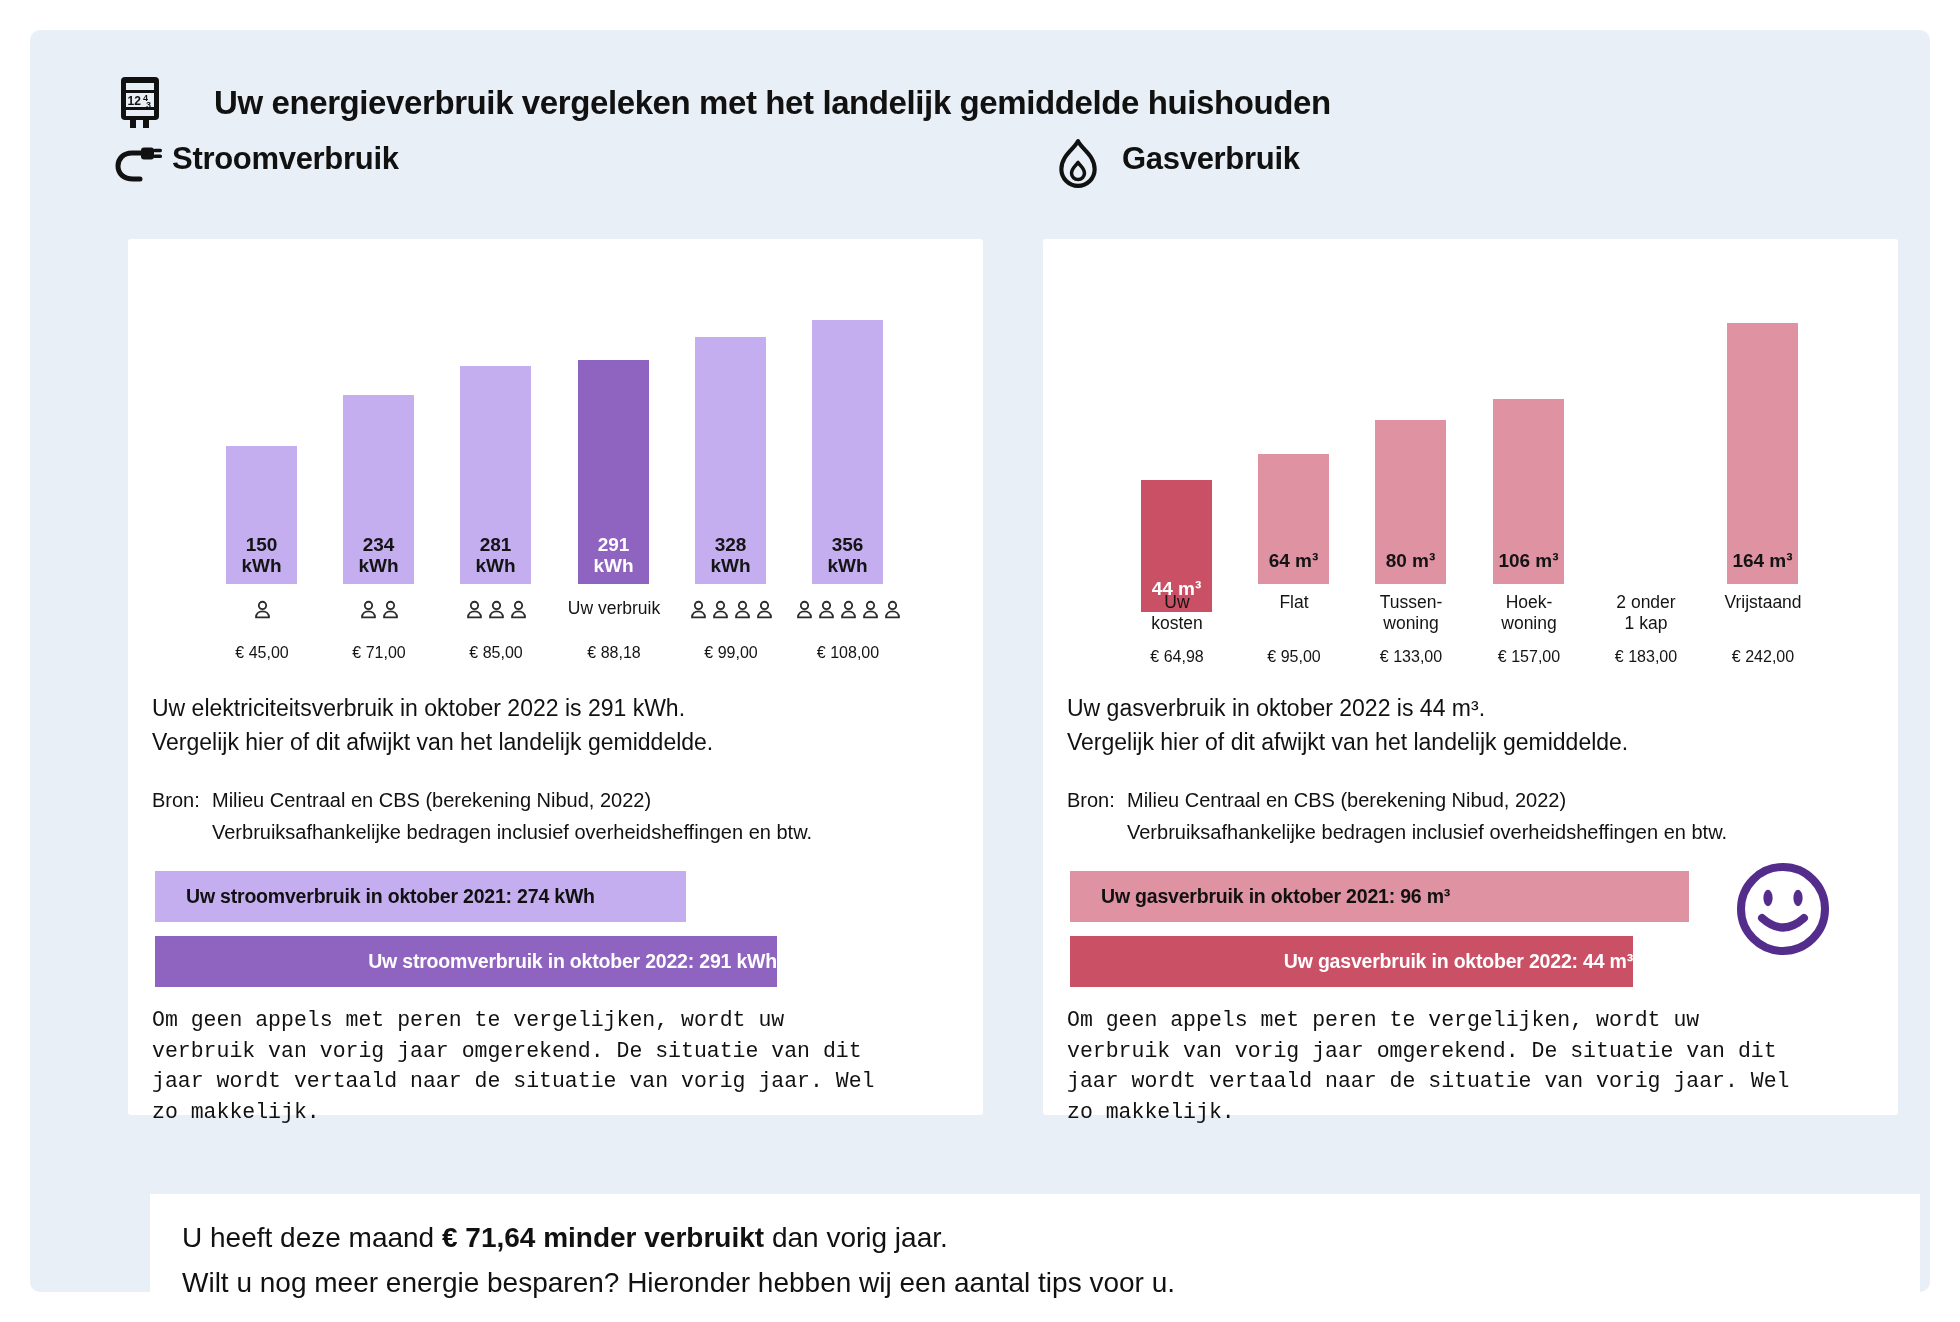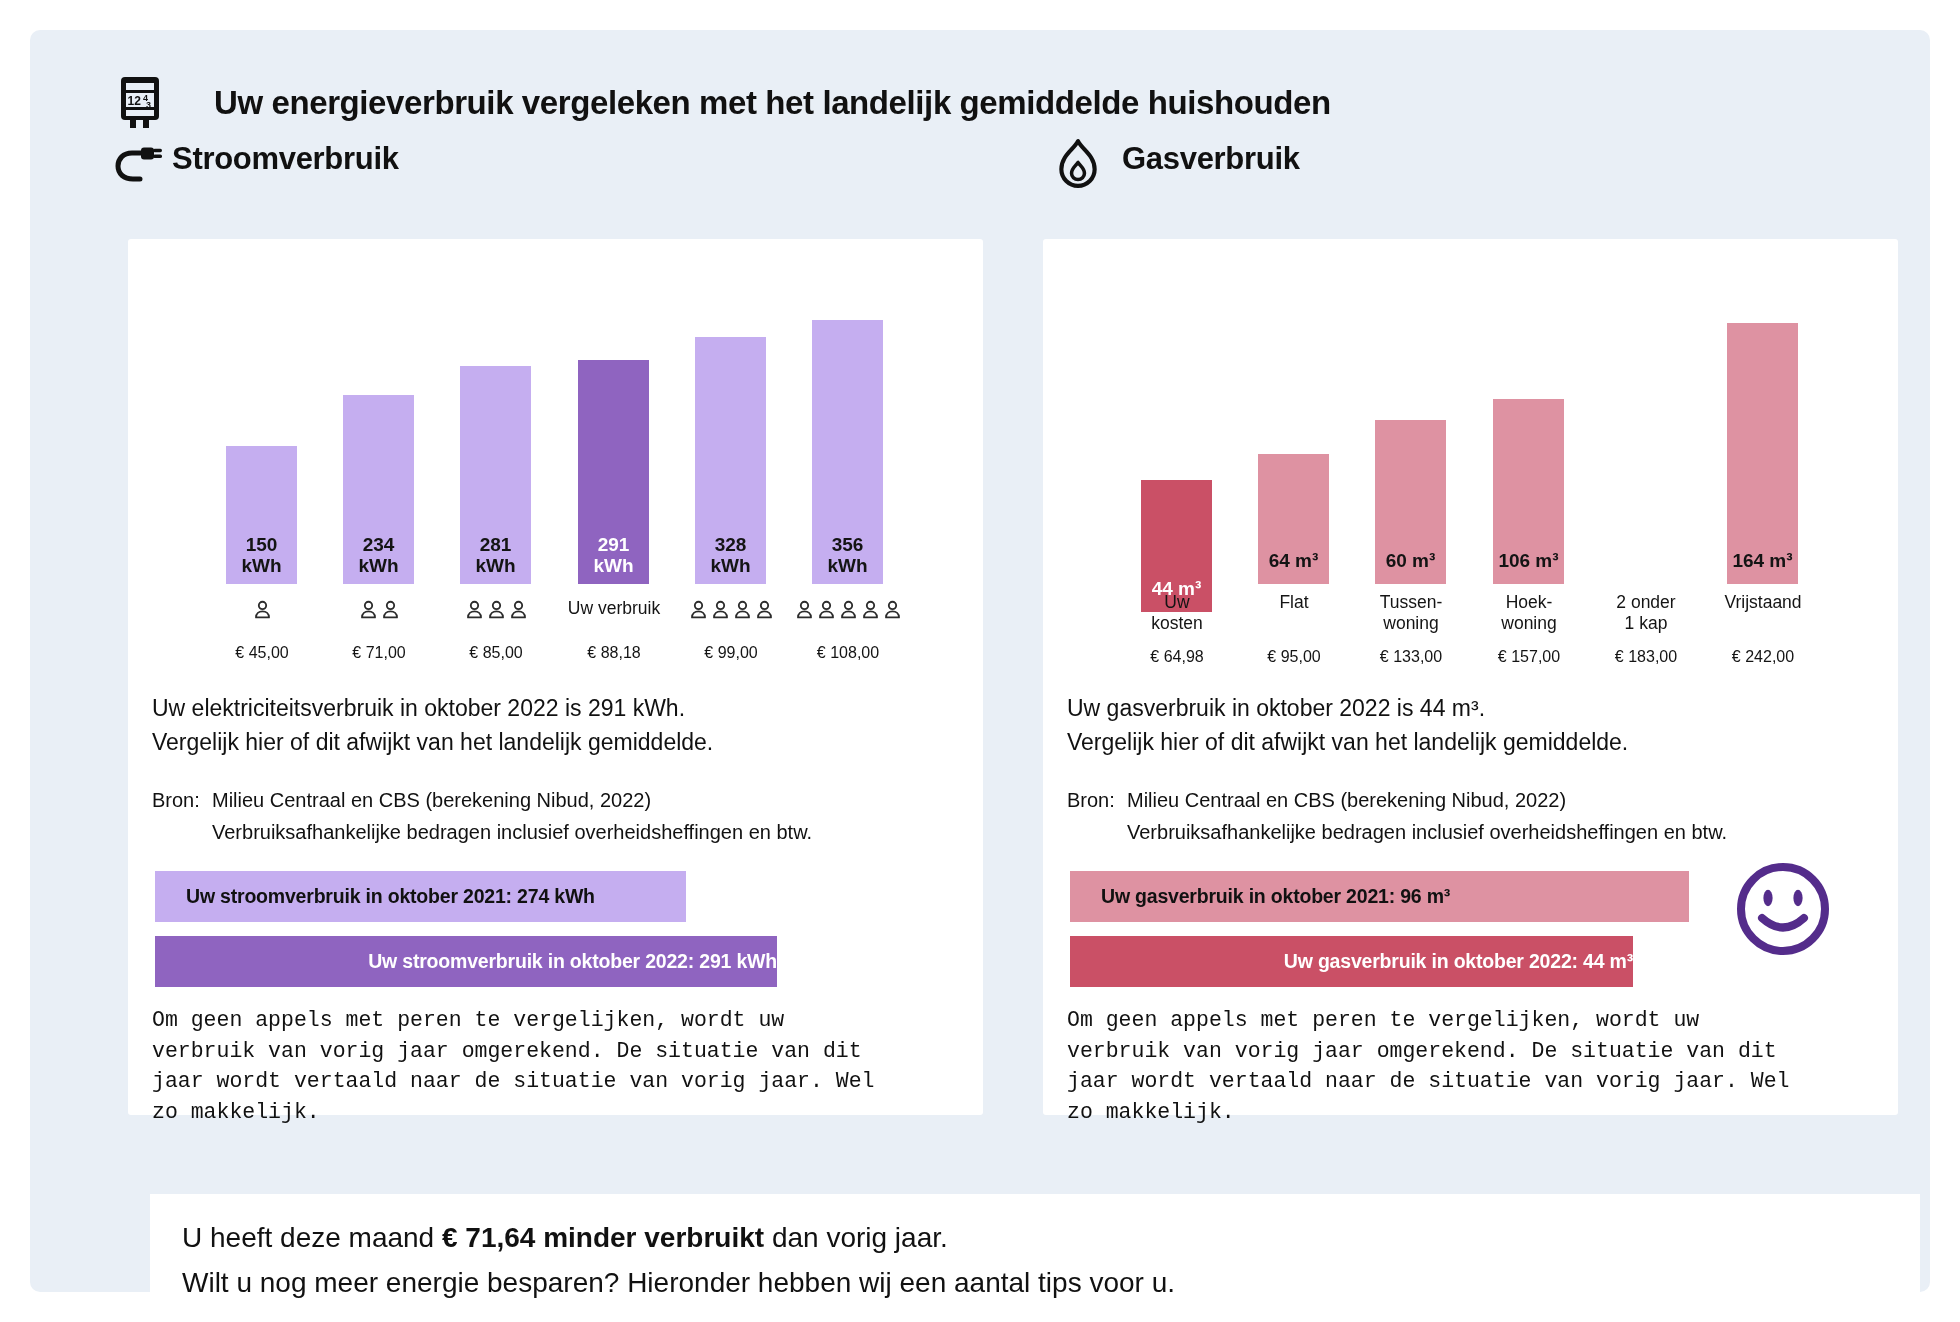--- a/index.html
+++ b/index.html
@@ -220,21 +220,21 @@
 
   <div class="card right">
     <div class="chart">
         <div class="bar" style="left: 98px; width: 71px; top: 241px; height: 132px; background: rgb(202, 80, 102);">
           <div class="bar-label on-dark inline">44 m³</div>
         </div>
         <div class="bar" style="left: 215px; width: 71px; top: 215px; height: 130px; background: rgb(222, 146, 162);">
           <div class="bar-label inline">64 m³</div>
         </div>
         <div class="bar" style="left: 332px; width: 71px; top: 181px; height: 164px; background: rgb(222, 146, 162);">
-          <div class="bar-label inline">60 m³</div>
+          <div class="bar-label inline">80 m³</div>
         </div>
         <div class="bar" style="left: 450px; width: 71px; top: 160px; height: 185px; background: rgb(222, 146, 162);">
           <div class="bar-label inline">106 m³</div>
         </div>
         <div class="bar" style="left: 684px; width: 71px; top: 84px; height: 261px; background: rgb(222, 146, 162);">
           <div class="bar-label inline">164 m³</div>
         </div>
       </div>
     <div>
         <div class="col" style="left: 75px;">

